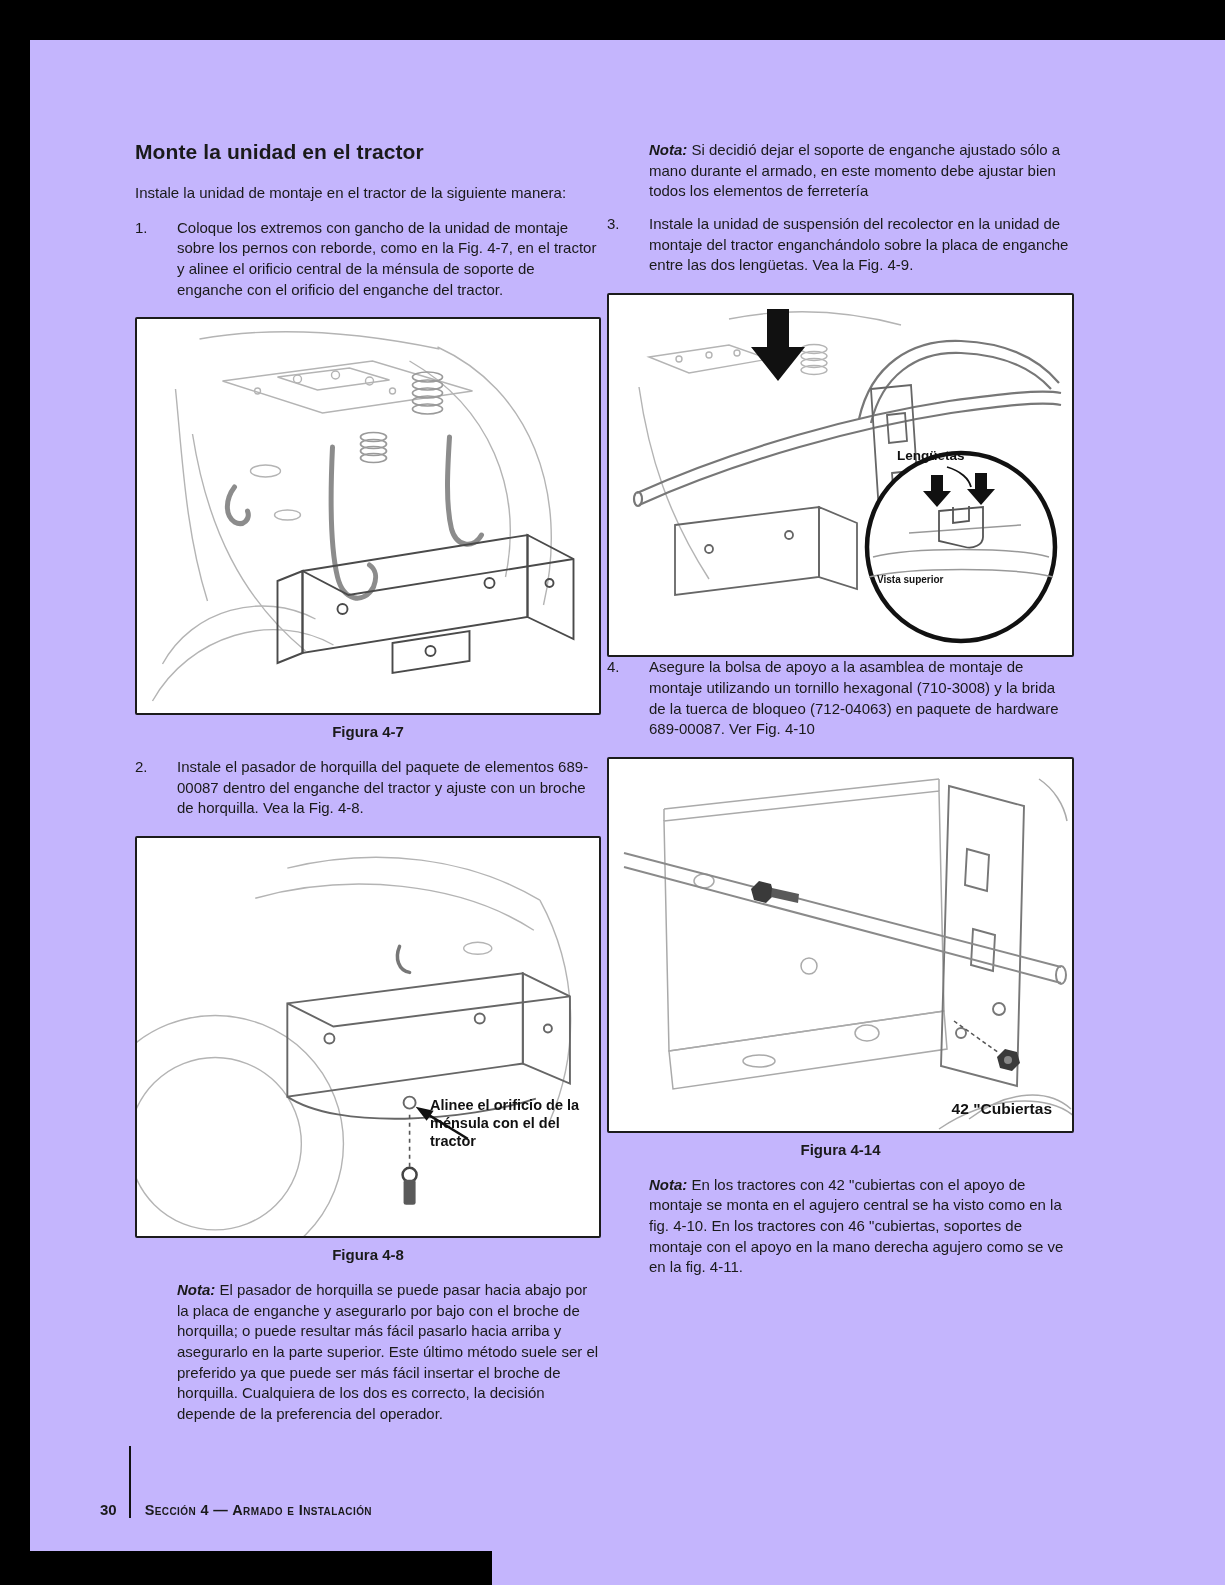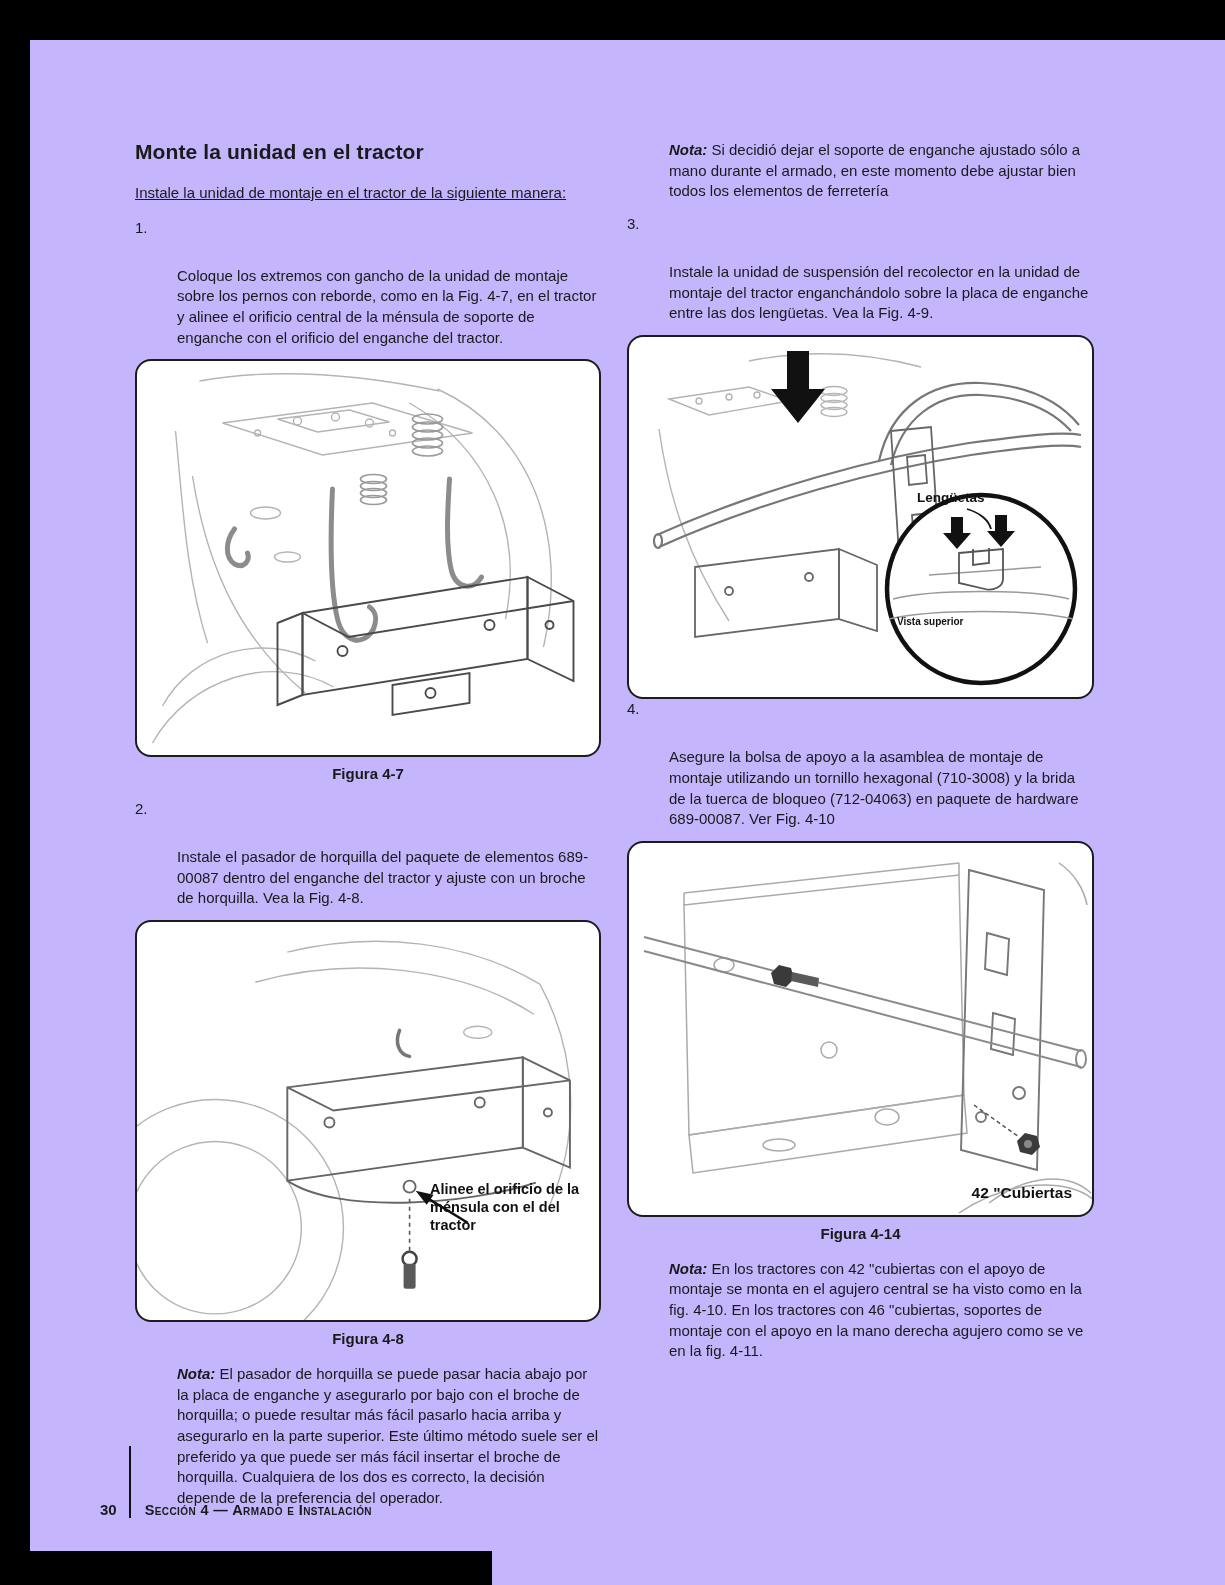--- a/index.html
+++ b/index.html
@@ -7,32 +7,32 @@
     position:relative; width:1225px; height:1585px; margin:0 auto;
     background:#c4b5fd; color:#1a1a1a;
     font-family:"Liberation Sans", sans-serif; overflow:hidden;
   }
   .bar-top    { position:absolute; top:0; left:0; width:1225px; height:40px; background:#000; }
   .bar-left   { position:absolute; top:0; left:0; width:30px; height:1585px; background:#000; }
   .bar-bottom { position:absolute; left:0; top:1551px; width:492px; height:34px; background:#000; }
 
   .col { position:absolute; font-size:15px; line-height:1.38; }
   .col-left  { left:135px; top:138px; width:466px; }
-  .col-right { left:627px; top:138px; width:467px; }
+  .col-right { left:607px; top:138px; width:467px; }
 
   .heading { font-size:21px; font-weight:bold; margin:0 0 16px 0; letter-spacing:.1px; }
-  .intro   { margin:12px 0 14px 0;text-decoration:underline; }
+  .intro   { margin:12px 0 14px 0; }
 
   .step { display:flex; margin:0 0 8px 0; }
   .step .num { flex:0 0 42px; }
-  .step .txt { flex:1;margin-top:48px; }
+  .step .txt { flex:1; }
 
   .figbox {
-    position:relative; border:2px solid #1c1c1c; border-radius:16px;
-    overflow:hidden; background:#fff; margin-top:11px;text-decoration:underline;
+    position:relative; border:2px solid #1c1c1c; border-radius:2px;
+    overflow:hidden; background:#fff; margin-top:17px;text-decoration:underline;
   }
   .fig47  { height:394px; }
   .fig48  { height:398px; }
   .fig49  { height:360px; }
   .fig410 { height:372px; }
   .figbox svg { display:block; width:100%; height:100%; }
 
   .figcap { text-align:center; font-weight:bold; margin:7px 0 14px; font-size:15px; }
 
   .nota { margin:0 0 0 42px; }

